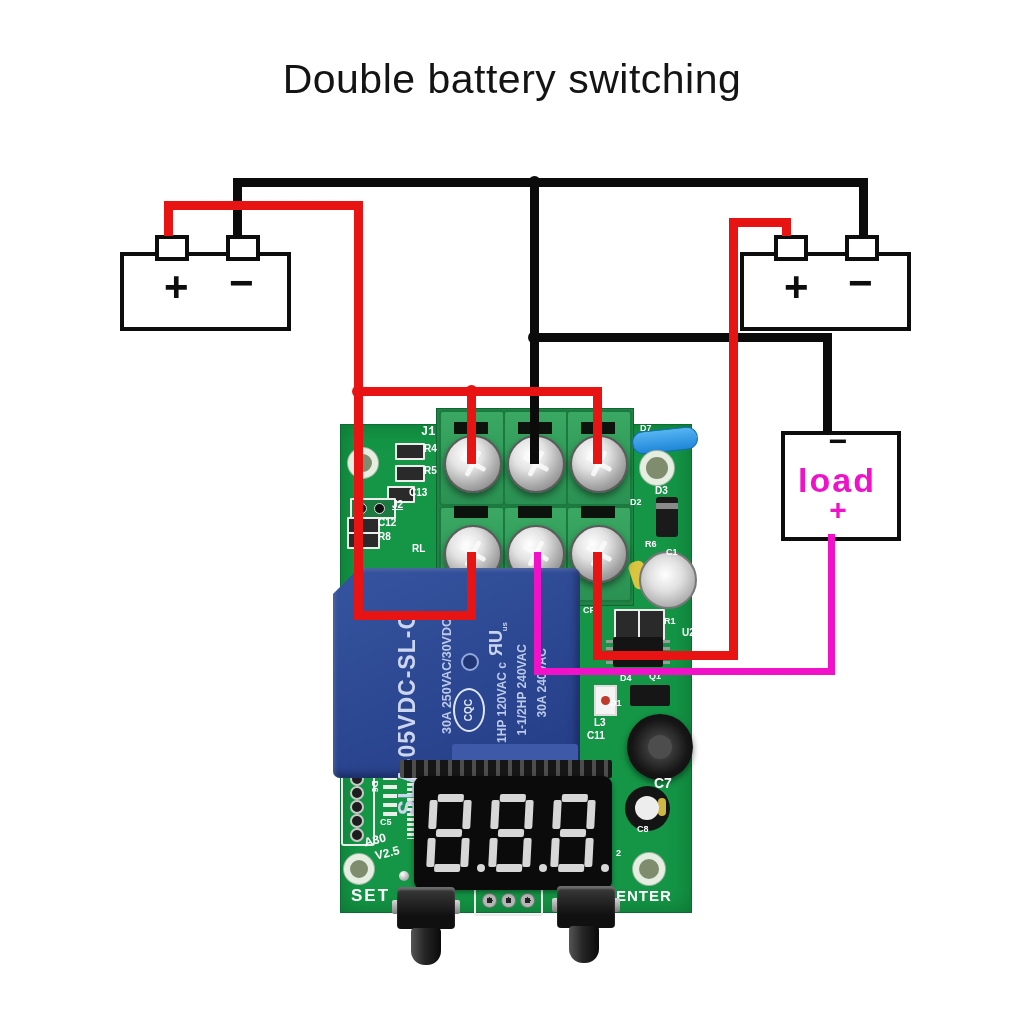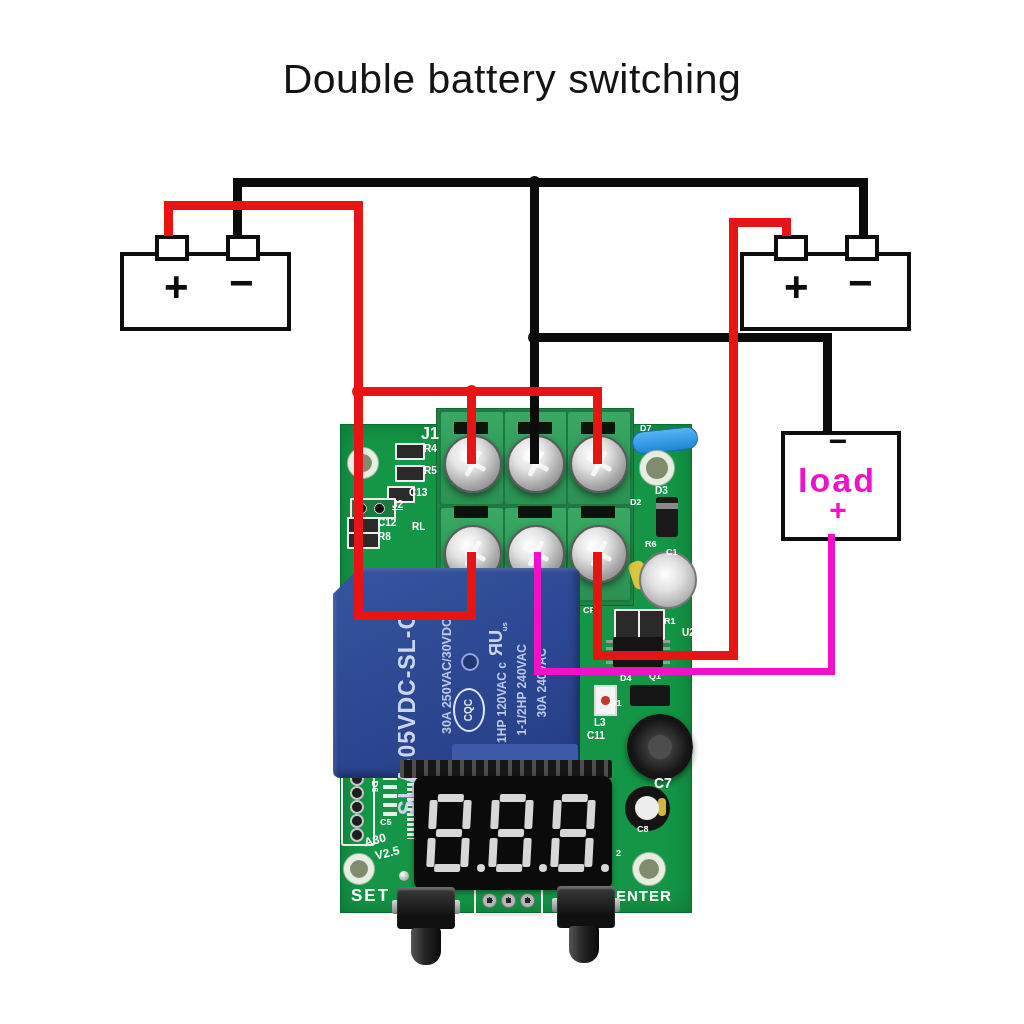--- a/index.html
+++ b/index.html
@@ -194,28 +194,28 @@
   <div class="plunger" style="left:411px;top:928px;"></div>
 
   <div class="btntab" style="left:552px;top:898px;"></div>
   <div class="btntab" style="left:613px;top:898px;"></div>
   <div class="btnbody" style="left:557px;top:886px;"></div>
   <div class="plunger" style="left:569px;top:926px;"></div>
 
   <div class="silk" style="left:351px;top:887px;font-size:17px;letter-spacing:2px;">SET</div>
   <div class="silk" style="left:616px;top:888px;font-size:15px;letter-spacing:1px;">ENTER</div>
   <div id="silk-layer">
-      <span class="silk" style="left: 421px; top: 426px; font-size: 16px;">J1</span>
+      <span class="silk" style="left: 421px; top: 426px; font-size: 12px; font-family: Liberation Mono, monospace;">J1</span>
       <span class="silk" style="left: 424px; top: 444px; font-size: 10px;">R4</span>
       <span class="silk" style="left: 424px; top: 466px; font-size: 10px;">R5</span>
       <span class="silk" style="left: 409px; top: 488px; font-size: 10px;">C13</span>
       <span class="silk" style="left: 392px; top: 500px; font-size: 10px; text-decoration: underline;">J2</span>
       <span class="silk" style="left: 378px; top: 518px; font-size: 10px;">C12</span>
       <span class="silk" style="left: 378px; top: 532px; font-size: 10px;">R8</span>
-      <span class="silk" style="left: 412px; top: 522px; font-size: 10px;">RL</span>
+      <span class="silk" style="left: 412px; top: 544px; font-size: 10px;">RL</span>
       <span class="silk" style="left: 640px; top: 424px; font-size: 9px;">D7</span>
       <span class="silk" style="left: 655px; top: 486px; font-size: 10px;">D3</span>
       <span class="silk" style="left: 630px; top: 498px; font-size: 9px;">D2</span>
       <span class="silk" style="left: 645px; top: 540px; font-size: 9px;">R6</span>
       <span class="silk" style="left: 666px; top: 548px; font-size: 9px;">C1</span>
       <span class="silk" style="left: 583px; top: 606px; font-size: 9px;">CPF</span>
       <span class="silk" style="left: 664px; top: 617px; font-size: 9px;">R1</span>
       <span class="silk" style="left: 662px; top: 628px; font-size: 10px; padding-left: 20px;">U2</span>
       <span class="silk" style="left: 620px; top: 674px; font-size: 9px;">D4</span>
       <span class="silk" style="left: 649px; top: 672px; font-size: 9px;">Q1</span>

